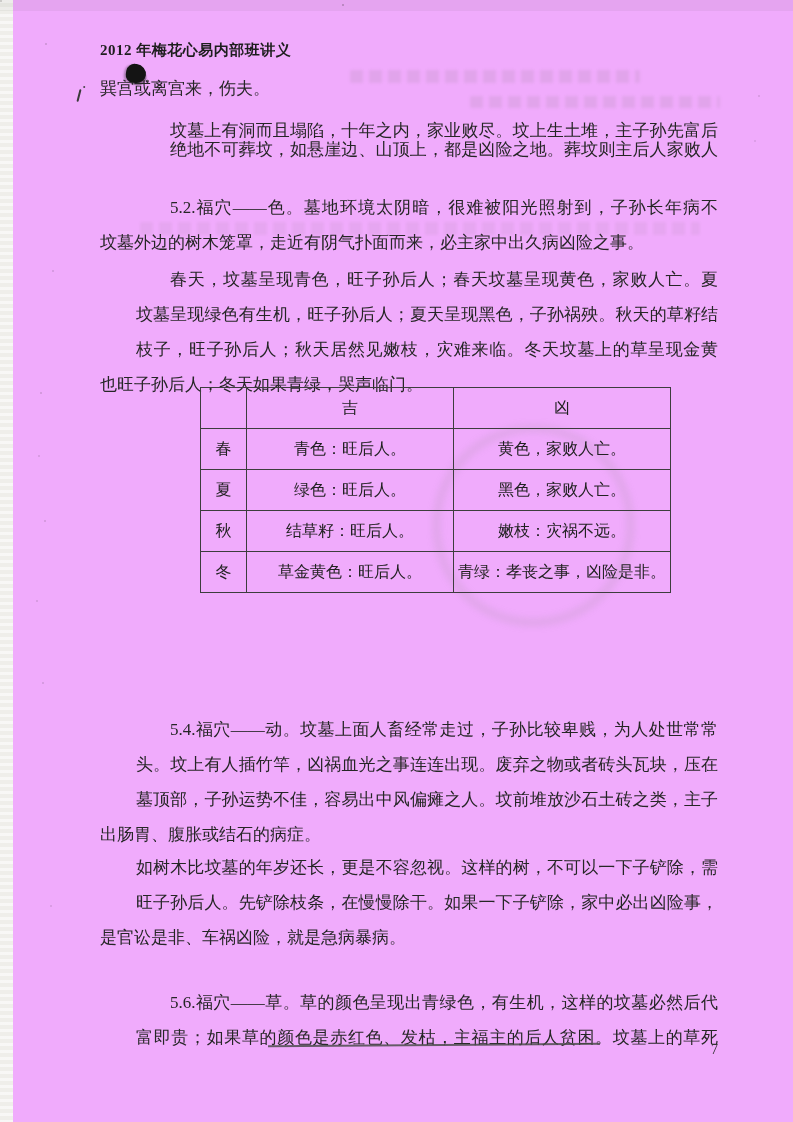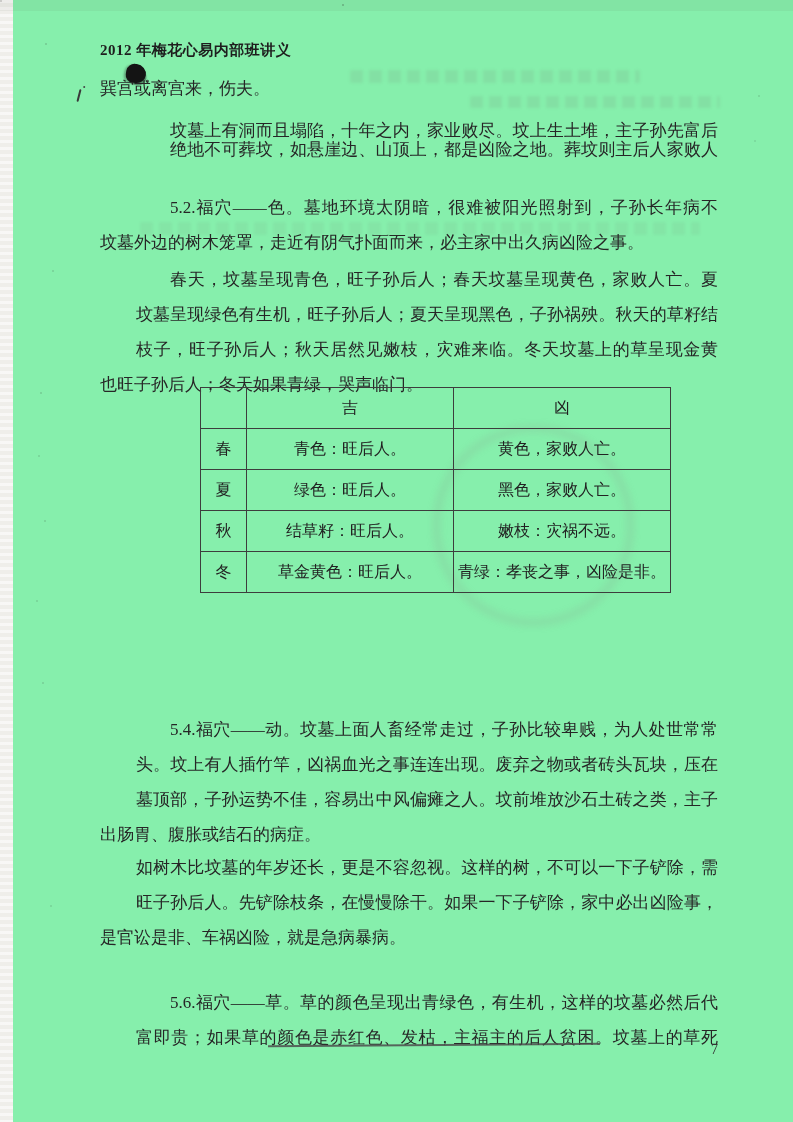--- a/index.html
+++ b/index.html
@@ -1,19 +1,19 @@
 <!DOCTYPE html>
 <html><head>
 <meta charset="utf-8">
 <style>
   html,body{margin:0;padding:0;}
   .page{
     position:relative;
     width:793px;height:1122px;
-    background:#86efac;
+    background:#f0abfc;
     overflow:hidden;
     font-family:"Liberation Serif","DejaVu Serif",serif;
     color:#262626;
   }
   
   .scan-edge{
     position:absolute;left:0;top:0;width:13px;height:1122px;
     background:
       repeating-linear-gradient(180deg, rgba(255,255,255,.55) 0 3px, rgba(0,0,0,0) 3px 7px),
       #efeeea;

